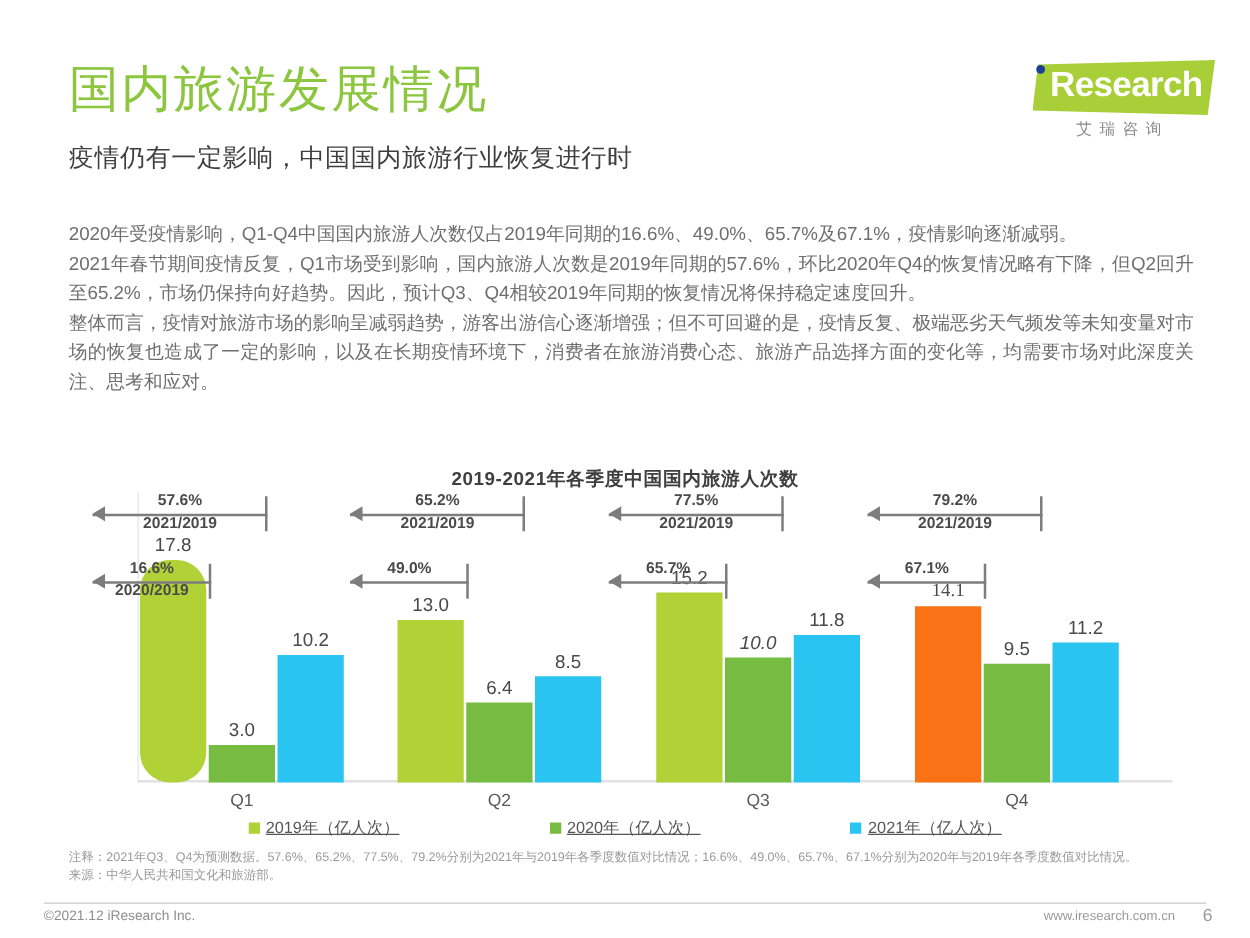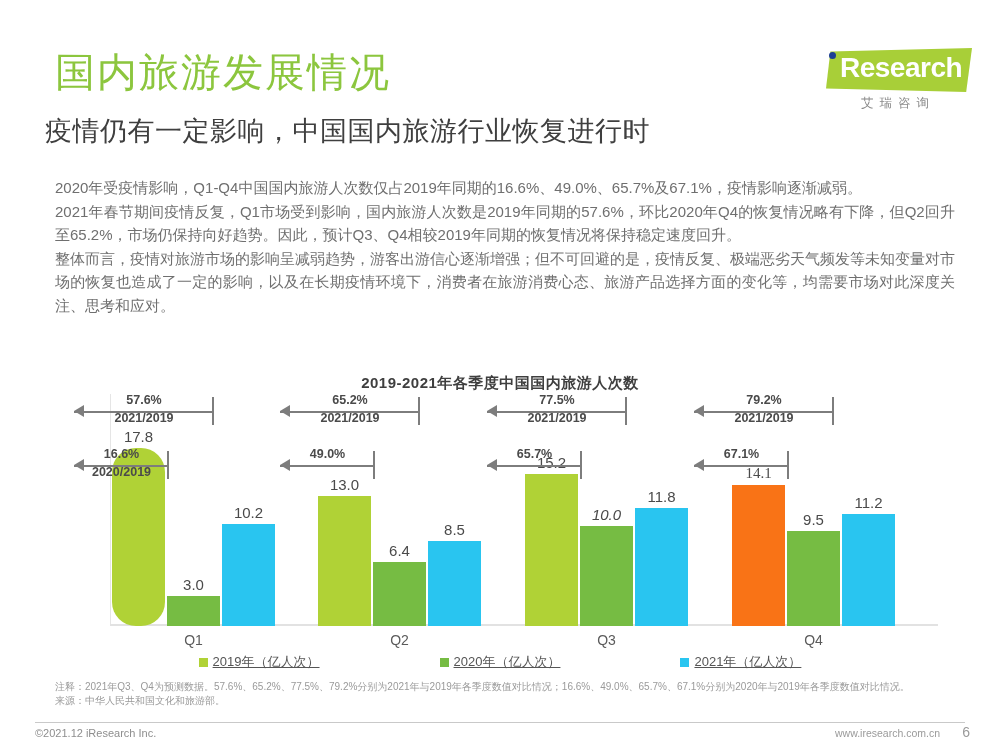--- a/index.html
+++ b/index.html
@@ -55,22 +55,22 @@
     padding-left:22px;
   }
 
   .title-main{
     position:absolute;left:55px;top:50px;
     font-size:40px;color:#8cc63e;
     letter-spacing:2px;
     line-height:1.1;
   }
   .title-sub{
-    position:absolute;left:45px;top:115px;
-    font-size:27px;color:#3f3f3f;
+    position:absolute;left:55px;top:115px;
+    font-size:20px;color:#3f3f3f;
     letter-spacing:0.5px;
     line-height:1.2;
   }
 
   
   .body-text{
     position:absolute;left:55px;top:176px;
     width:900px;
     font-size:15px;
     line-height:23.5px;

